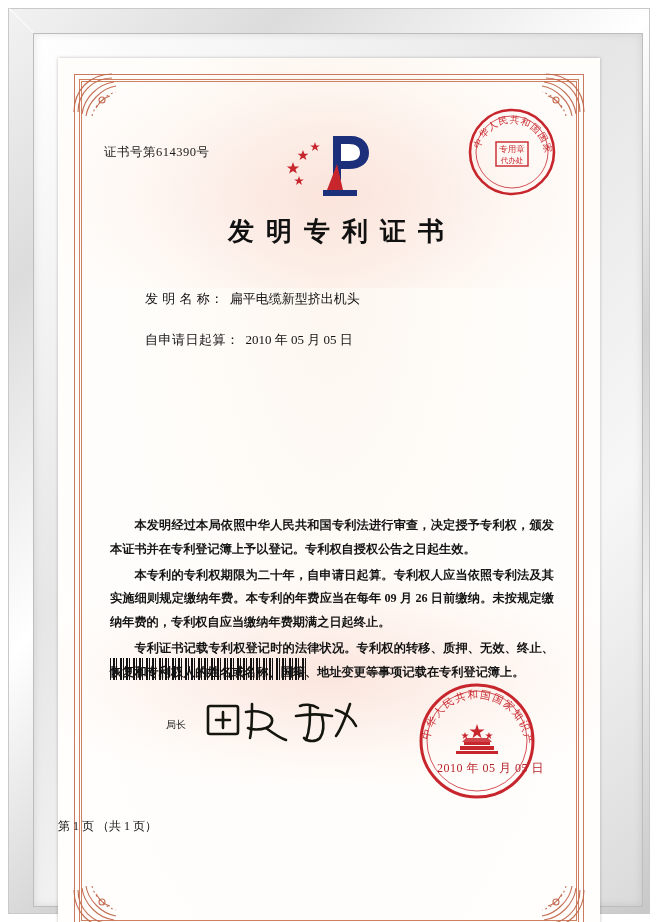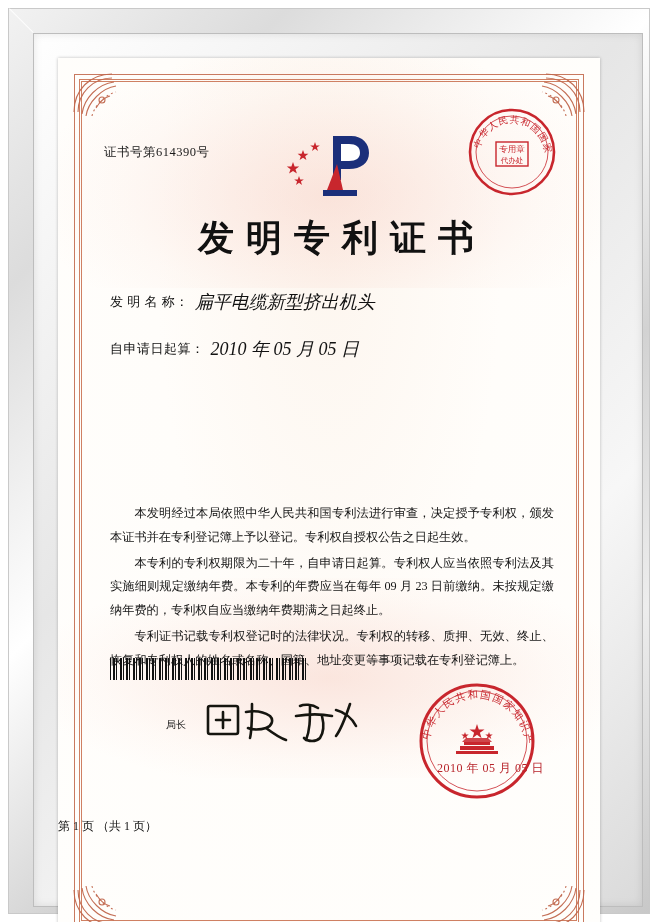--- a/index.html
+++ b/index.html
@@ -102,62 +102,63 @@
   }
   .seal-top {
     position: absolute;
     right: 42px; top: 48px;
     width: 92px; height: 92px;
   }
   .title {
     position: absolute;
     left: 0; right: 0; top: 156px;
     text-align: center;
-    font-size: 36px;
+    font-size: 26px;
     font-weight: bold;
     letter-spacing: 12px;
     color: #111;
     text-indent: 12px;
     font-family: "DejaVu Serif", "Liberation Serif", serif;
     padding-left: 14px;
   }
 
   
   .fields {
     position: absolute;
     left: 52px; top: 232px;
     right: 46px;
   }
   .field-row {
     display: flex;
-    align-items: center;
+    align-items: flex-end;
     margin-bottom: 23px;
     font-size: 13px;
     color: #121212;
+    margin-left: 35px;
   }
   .field-label {
     white-space: nowrap;
     letter-spacing: .5px;
   }
   .field-value {
     margin-left: 6px;
-    font-size: 18px;
+    font-size: 13px;
     color: #121212;
-    font-style: italic;
   }
 
   
   .body-text {
     position: absolute;
     left: 52px; right: 46px;
-    top: 444px;
+    top: 456px;
     font-size: 12.2px;
     line-height: 1.95;
     color: #141414;
     text-align: justify;
+    font-weight: bold;
   }
   .body-text p {
     margin: 0 0 2px 0;
     text-indent: 2em;
   }
 
   
   .barcode {
     position: absolute;
     left: 52px; top: 600px;
@@ -304,21 +305,21 @@
       <span class="field-value">扁平电缆新型挤出机头</span>
     </div>
     <div class="field-row">
       <span class="field-label">自申请日起算：</span>
       <span class="field-value">2010 年 05 月 05 日</span>
     </div>
   </div>
 
   <div class="body-text">
     <p>本发明经过本局依照中华人民共和国专利法进行审查，决定授予专利权，颁发本证书并在专利登记簿上予以登记。专利权自授权公告之日起生效。</p>
-    <p>本专利的专利权期限为二十年，自申请日起算。专利权人应当依照专利法及其实施细则规定缴纳年费。本专利的年费应当在每年 09 月 23 日前缴纳。未按规定缴纳年费的，专利权自应当缴纳年费期满之日起终止。</p>
+    <p>本专利的专利权期限为二十年，自申请日起算。专利权人应当依照专利法及其实施细则规定缴纳年费。本专利的年费应当在每年 09 月 26 日前缴纳。未按规定缴纳年费的，专利权自应当缴纳年费期满之日起终止。</p>
     <p>专利证书记载专利权登记时的法律状况。专利权的转移、质押、无效、终止、恢复和专利权人的姓名或名称、国籍、地址变更等事项记载在专利登记簿上。</p>
   </div>
 
   <div class="barcode"></div>
 
   <div class="sig-label">局长</div>
   <svg class="signature" viewBox="0 0 180 62">
     <g fill="none" stroke="#15150f" stroke-width="2.6" stroke-linecap="round" stroke-linejoin="round">
       <rect x="8" y="16" width="30" height="28" rx="2"></rect>
       <path d="M16,30 L30,30 M23,22 L23,38"></path>

